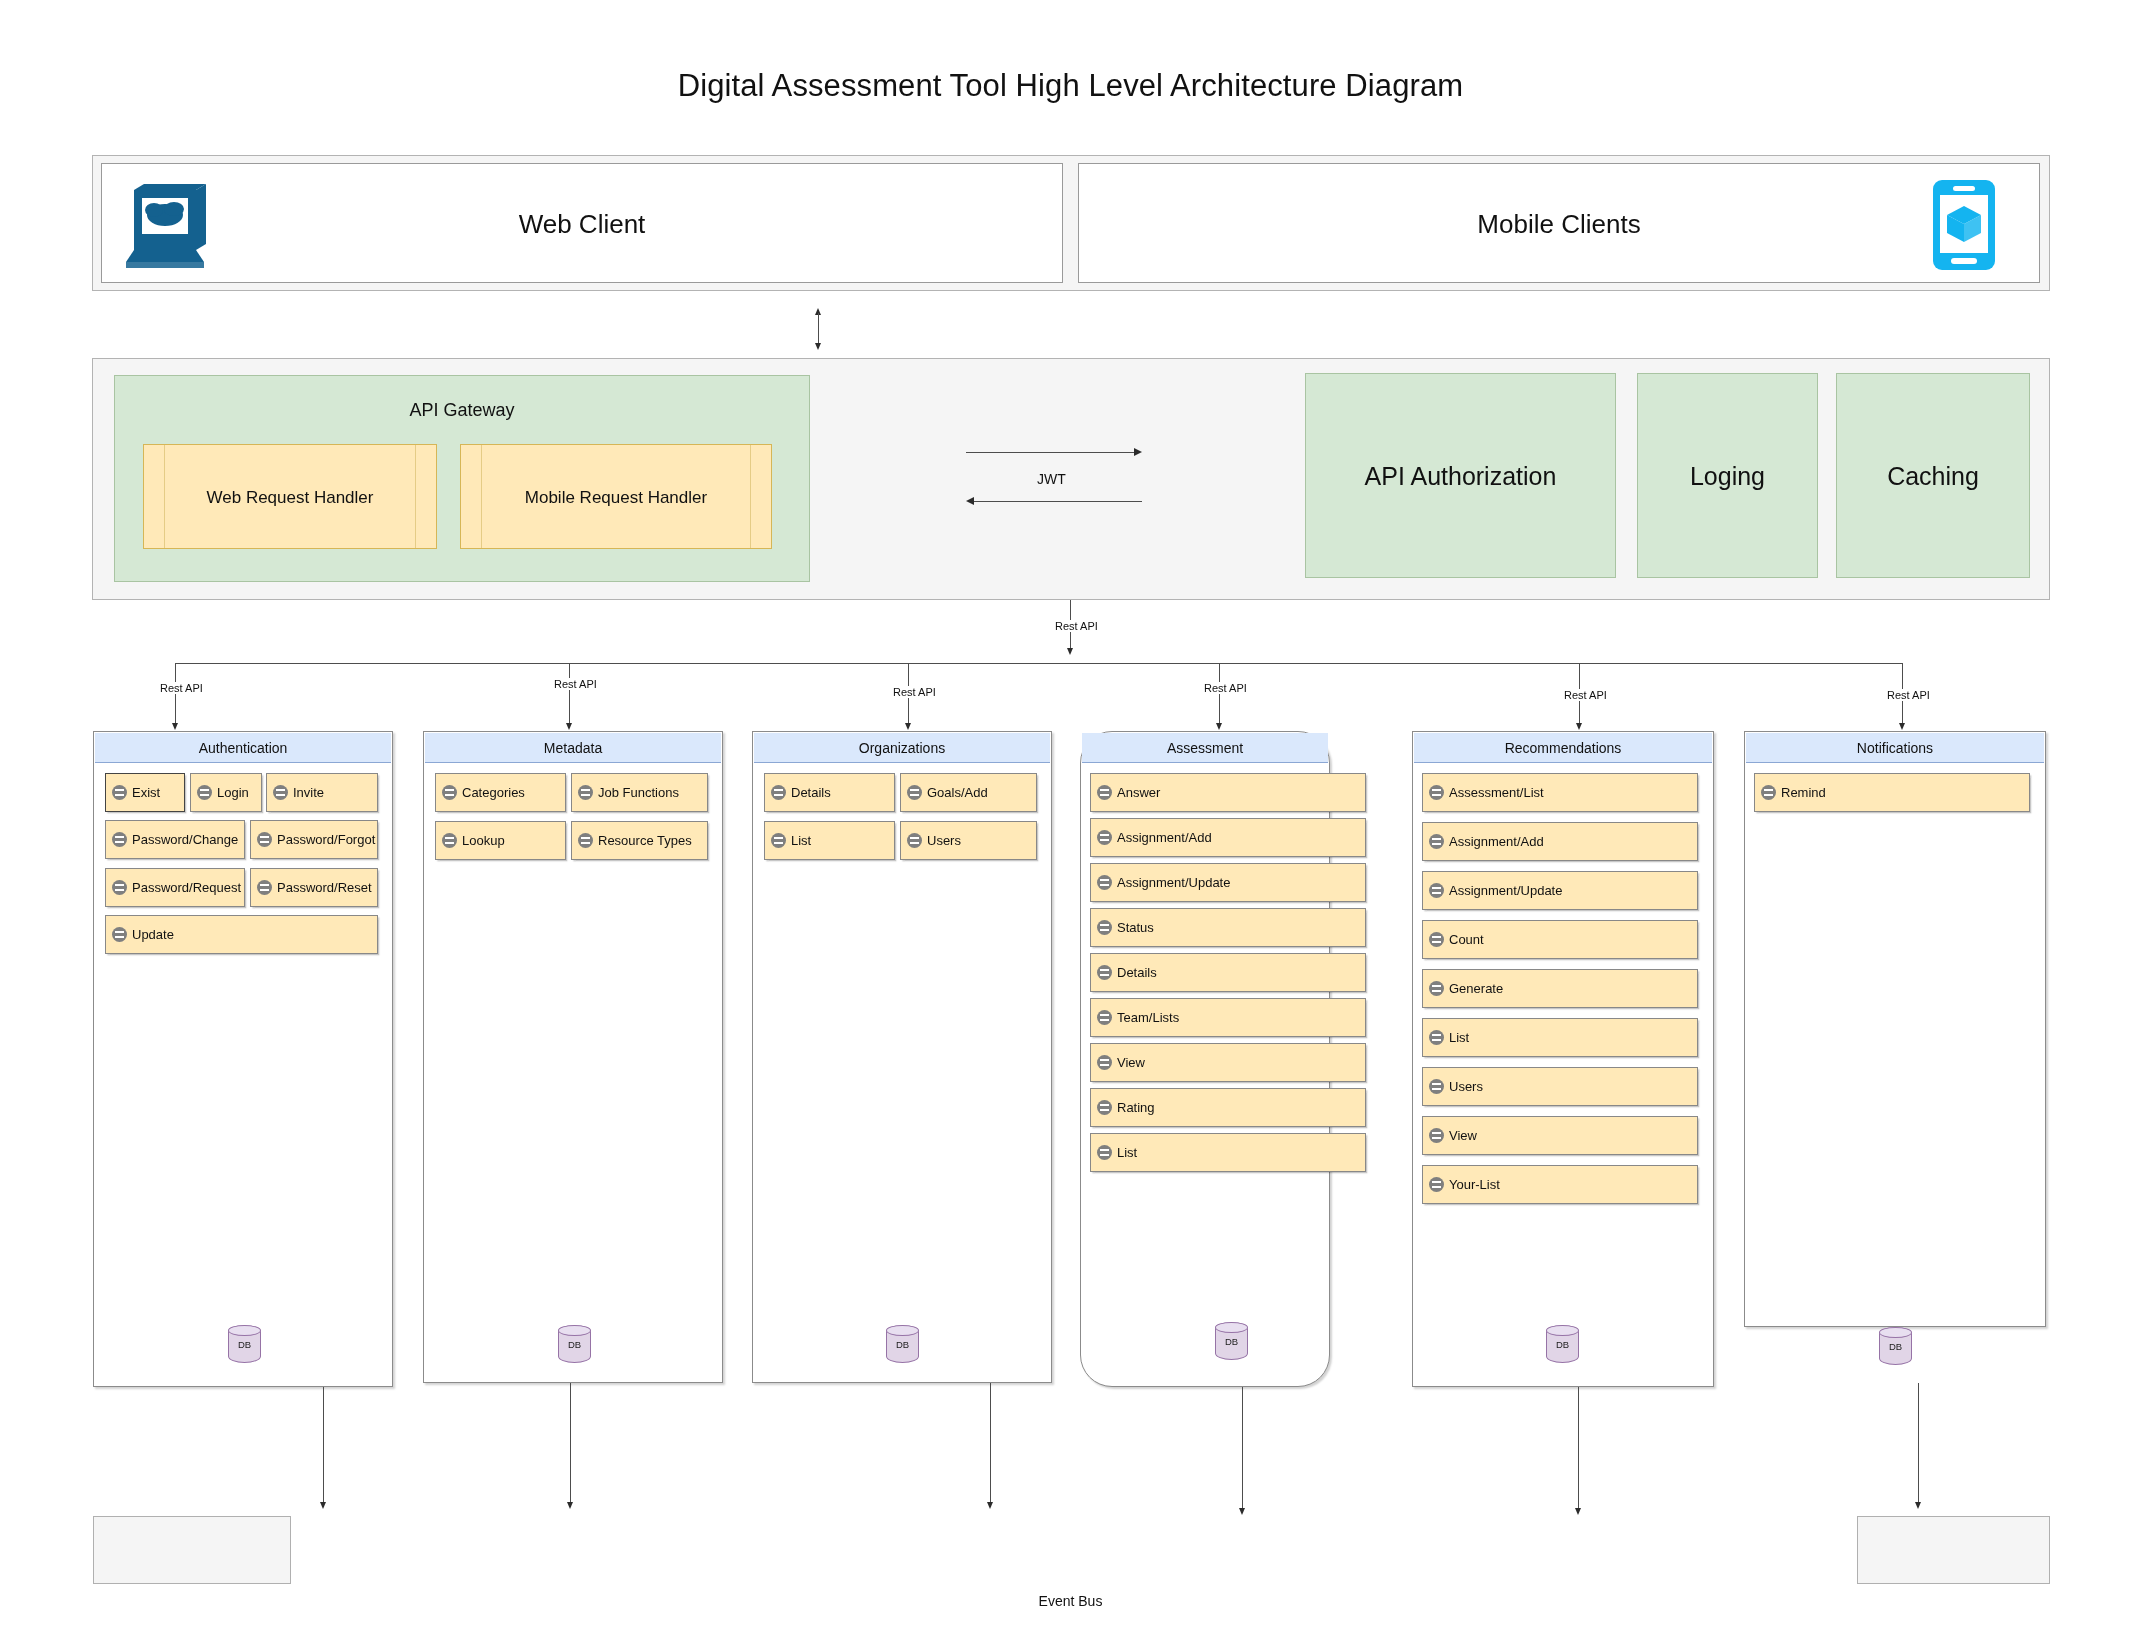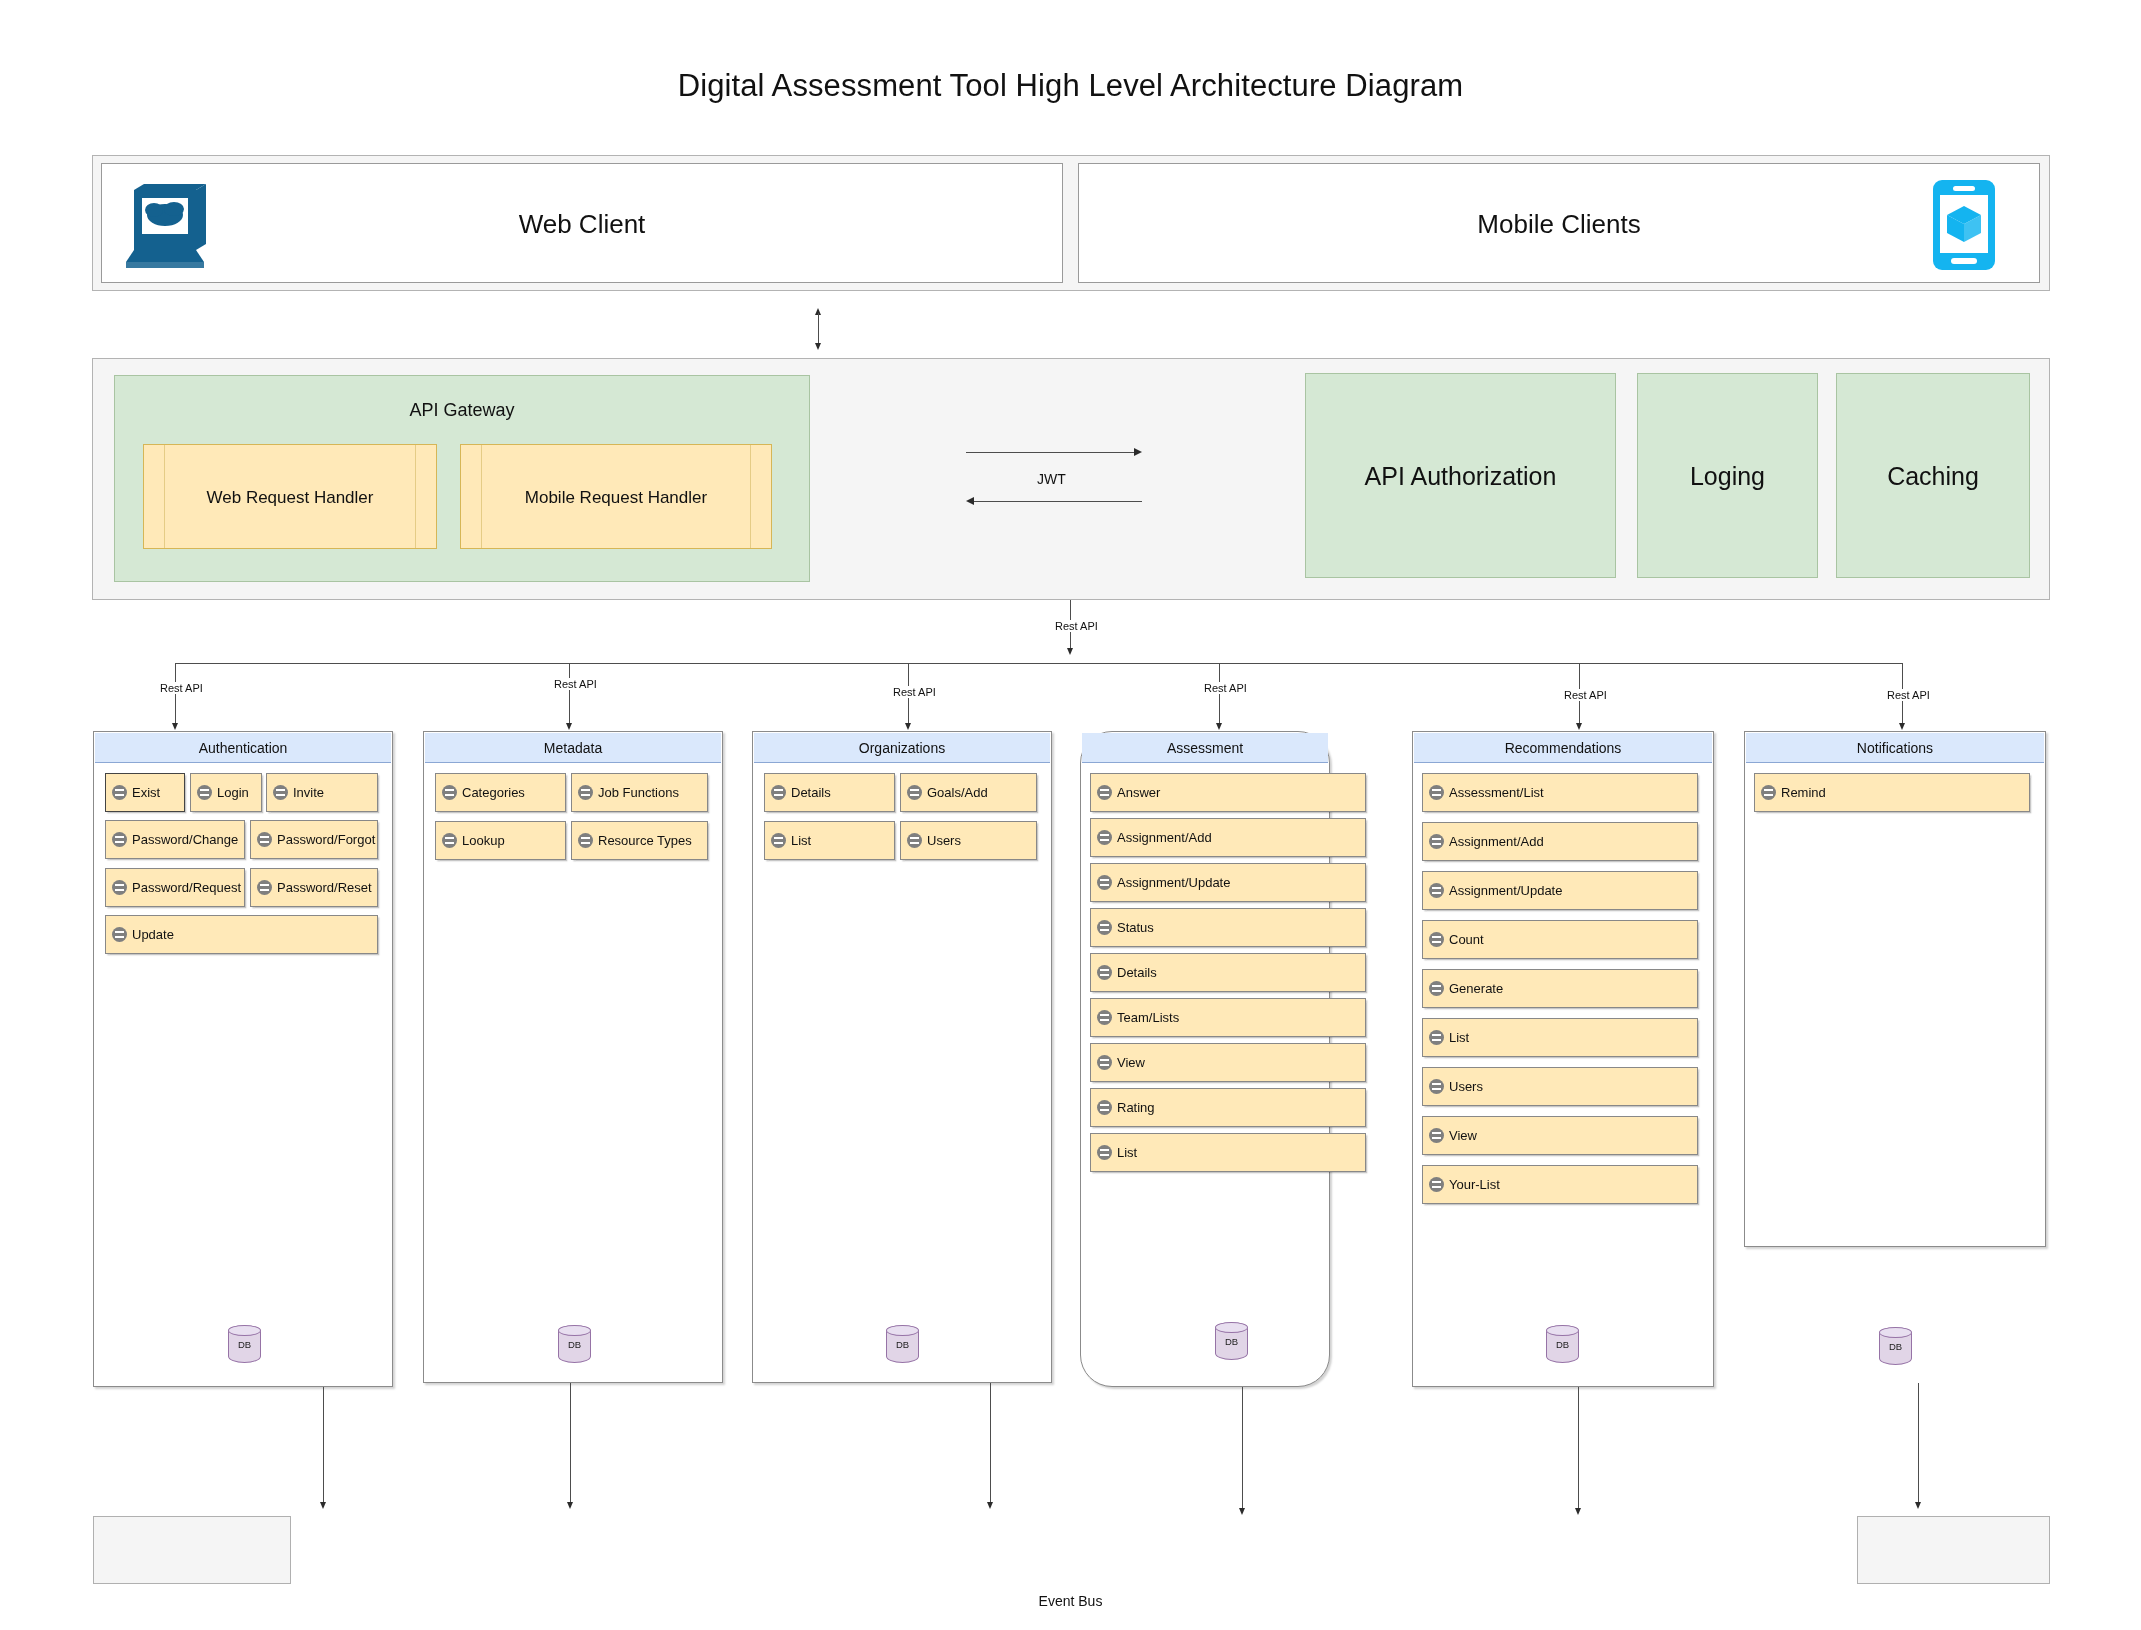--- a/index.html
+++ b/index.html
@@ -521,21 +521,21 @@
     </div>
     <div class="endpoint" style="left:9px; top:433px; width:276px; height:39px;">
       <span class="ep-icon"></span>
       <span>Your-List</span>
     </div>
   </div>
   <div class="db" style="left:1546px; top:1325px;">
     <span>DB</span>
   </div>
 
-  <div class="service-col" style="left:1744px; top:731px; width:302px; height:516px;">
+  <div class="service-col" style="left:1744px; top:731px; width:302px; height:596px;">
     <div class="service-head">Notifications</div>
     <div class="endpoint" style="left:9px; top:41px; width:276px; height:39px;">
       <span class="ep-icon"></span>
       <span>Remind</span>
     </div>
   </div>
   <div class="db" style="left:1879px; top:1327px;">
     <span>DB</span>
   </div>
 

